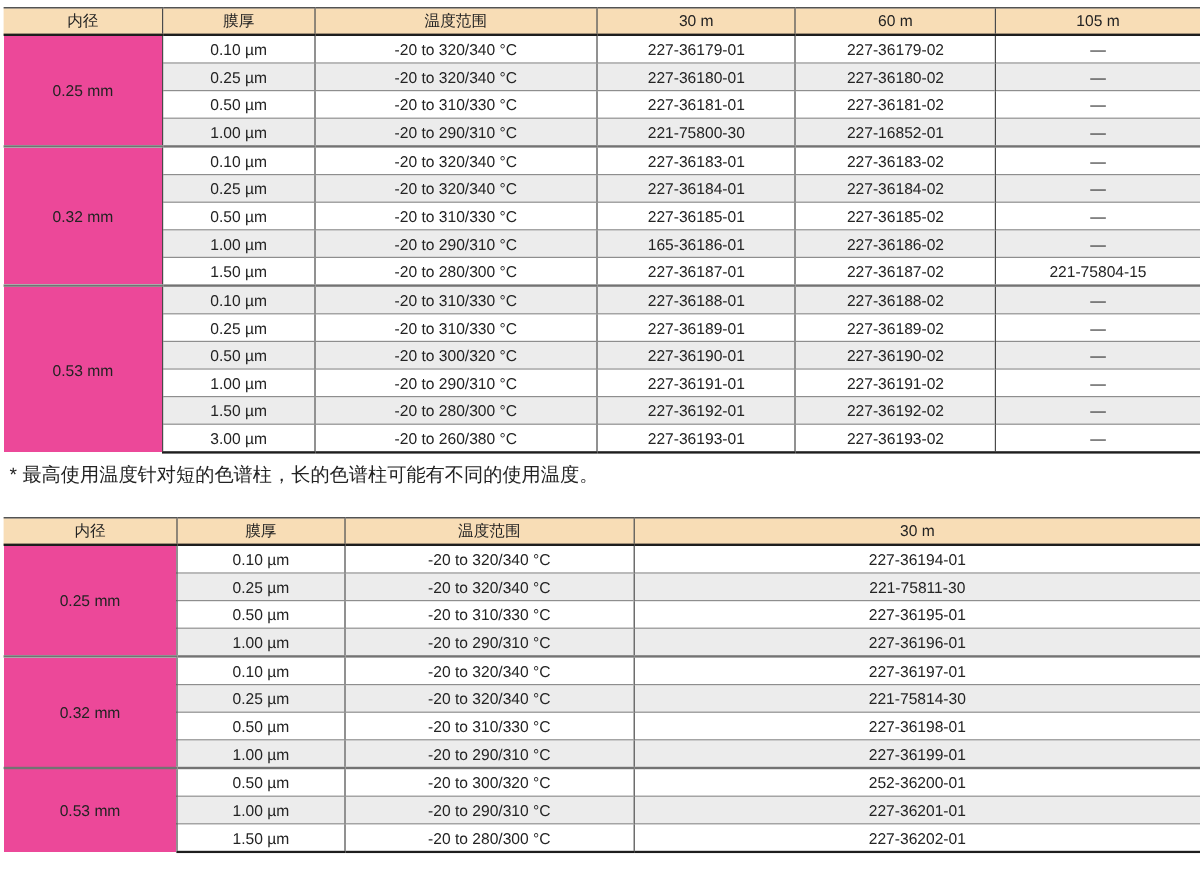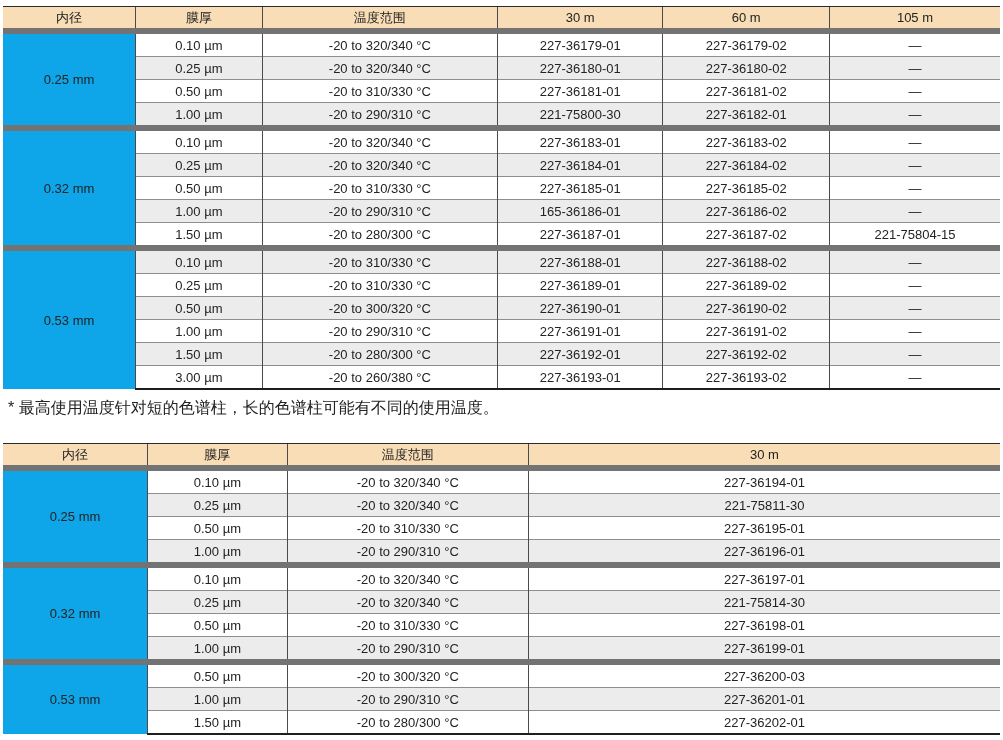--- a/index.html
+++ b/index.html
@@ -42,23 +42,23 @@
     height: 22px;
     padding: 0 4px;
     text-align: center;
     border-top: 1px solid #8e8e8e;
     background: #ffffff;
     overflow: hidden;
     white-space: nowrap;
   }
   th, td { border-left: 1px solid #4a4a4a; }
   th:first-child, tbody td:first-child { border-left: 0; }
-  td.diam { border-right: 1px solid #4a4a4a; background: #0ea5e9; vertical-align: middle; }
+  td.diam { border-right: 1px solid #4a4a4a; background: #ec4899; vertical-align: middle; }
   tbody tr.stripe td:not(.diam) { background: #ececec; }
-  tbody tr.sec-start td { border-top: 6px solid #737373; margin-top: 43px; }
+  tbody tr.sec-start td { border-top: 2px solid #737373; margin-top: 43px; }
   tbody tr.last td { border-bottom: 2.5px solid #1e1e1e; }
   .footnote {
     font-size: 16px;
     margin: 8px 0 0 5px;
     color: #232323;
   }
   .gap-lg { height: 24px; }
 </style>
 </head>
 <body>
@@ -105,21 +105,21 @@
           <td class="film">0.50 µm</td>
           <td class="temp">-20 to 310/330 °C</td>
           <td class="part">227-36181-01</td>
           <td class="part">227-36181-02</td>
           <td class="part">—</td>
         </tr>
         <tr class="stripe">
           <td class="film">1.00 µm</td>
           <td class="temp">-20 to 290/310 °C</td>
           <td class="part">221-75800-30</td>
-          <td class="part">227-36182-01</td>
+          <td class="part">227-16852-01</td>
           <td class="part">—</td>
         </tr>
         <tr class="sec-start">
           <td class="diam" rowspan="5">0.32 mm</td>
           <td class="film">0.10 µm</td>
           <td class="temp">-20 to 320/340 °C</td>
           <td class="part">227-36183-01</td>
           <td class="part">227-36183-02</td>
           <td class="part">—</td>
         </tr>
@@ -257,21 +257,21 @@
         </tr>
         <tr class="stripe">
           <td class="film">1.00 µm</td>
           <td class="temp">-20 to 290/310 °C</td>
           <td class="part">227-36199-01</td>
         </tr>
         <tr class="sec-start">
           <td class="diam" rowspan="3">0.53 mm</td>
           <td class="film">0.50 µm</td>
           <td class="temp">-20 to 300/320 °C</td>
-          <td class="part">227-36200-03</td>
+          <td class="part">252-36200-01</td>
         </tr>
         <tr class="stripe">
           <td class="film">1.00 µm</td>
           <td class="temp">-20 to 290/310 °C</td>
           <td class="part">227-36201-01</td>
         </tr>
         <tr class="last">
           <td class="film">1.50 µm</td>
           <td class="temp">-20 to 280/300 °C</td>
           <td class="part">227-36202-01</td>

